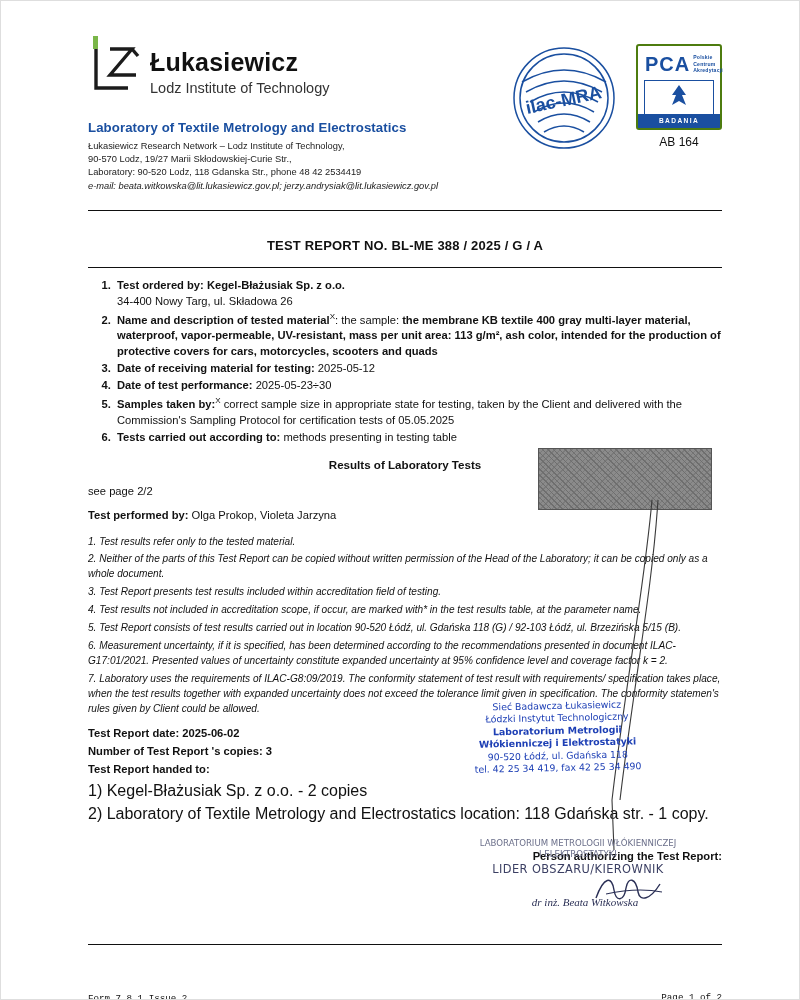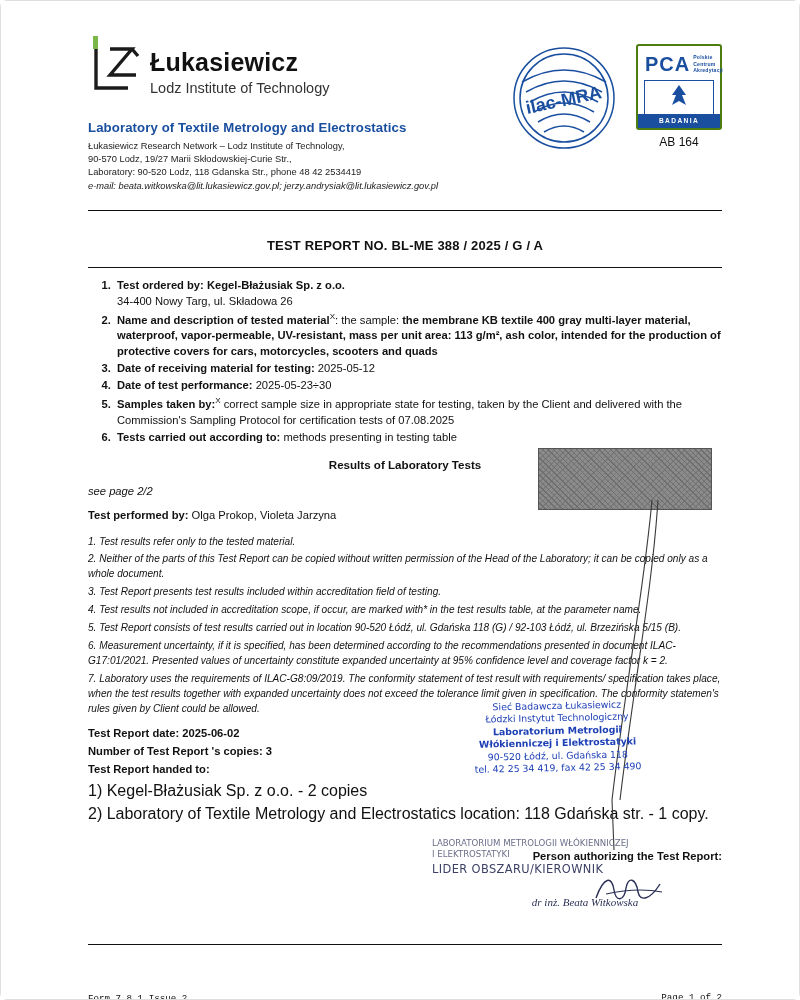--- a/index.html
+++ b/index.html
@@ -12,21 +12,20 @@
     color: #111;
   }
   .page {
     position: relative;
     width: 800px;
     height: 1000px;
     margin: 0 auto;
     background: #fff;
     overflow: hidden;
     box-sizing: border-box;
-    border-radius: 7px;
   }
   .inner {
     position: absolute;
     left: 88px;
     top: 28px;
     width: 634px;
   }
 
   
   .header {
@@ -200,21 +199,20 @@
 
   .results-head {
     text-align: center;
     font-weight: bold;
     font-size: 11.6px;
     margin-top: 12px;
   }
   .see-page {
     margin-top: 14px;
     font-size: 11.2px;
-    font-style: italic;
   }
   .performed {
     margin-top: 12px;
     font-size: 11.2px;
   }
 
   
   .notes {
     margin-top: 14px;
     font-size: 10.1px;
@@ -258,24 +256,24 @@
     color: #1d3fb5;
     font-size: 9.4px;
     line-height: 1.32;
     text-align: center;
     font-family: "DejaVu Sans", sans-serif;
     transform: rotate(-1.2deg);
   }
   .stamp-round .l2 { font-weight: bold; }
   .sig-stamp {
     position: absolute;
-    left: 432px;
+    left: 444px;
     top: 838px;
     width: 268px;
-    text-align: left;
+    text-align: center;
     color: #6b6f8a;
     font-size: 8.6px;
     line-height: 1.3;
     font-family: "DejaVu Sans", sans-serif;
   }
   .sig-stamp .big {
     font-size: 11.4px;
     color: #3b3f63;
     letter-spacing: .4px;
     margin-top: 2px;
@@ -422,21 +420,21 @@
       <li>
         <span class="b">Name and description of tested material</span><span class="sup">X</span><span>: the sample: </span><span class="b">the membrane KB textile 400 gray multi-layer material, waterproof, vapor-permeable, UV-resistant, mass per unit area: 113 g/m², ash color, intended for the production of protective covers for cars, motorcycles, scooters and quads</span>
       </li>
       <li>
         <span class="b">Date of receiving material for testing:</span><span> 2025-05-12</span>
       </li>
       <li>
         <span class="b">Date of test performance:</span><span> 2025-05-23÷30</span>
       </li>
       <li>
-        <span class="b">Samples taken by:</span><span class="sup">X</span><span> correct sample size in appropriate state for testing, taken by the Client and delivered with the Commission's Sampling Protocol for certification tests of 07.08.2025</span>
+        <span class="b">Samples taken by:</span><span class="sup">X</span><span> correct sample size in appropriate state for testing, taken by the Client and delivered with the Commission's Sampling Protocol for certification tests of 05.05.2025</span>
       </li>
       <li>
         <span class="b">Tests carried out according to:</span><span> methods presenting in testing table</span>
       </li>
     </ol>
 
     <div class="results-head">Results of Laboratory Tests</div>
     <div class="see-page">see page  2/2</div>
 
     <div class="performed">

